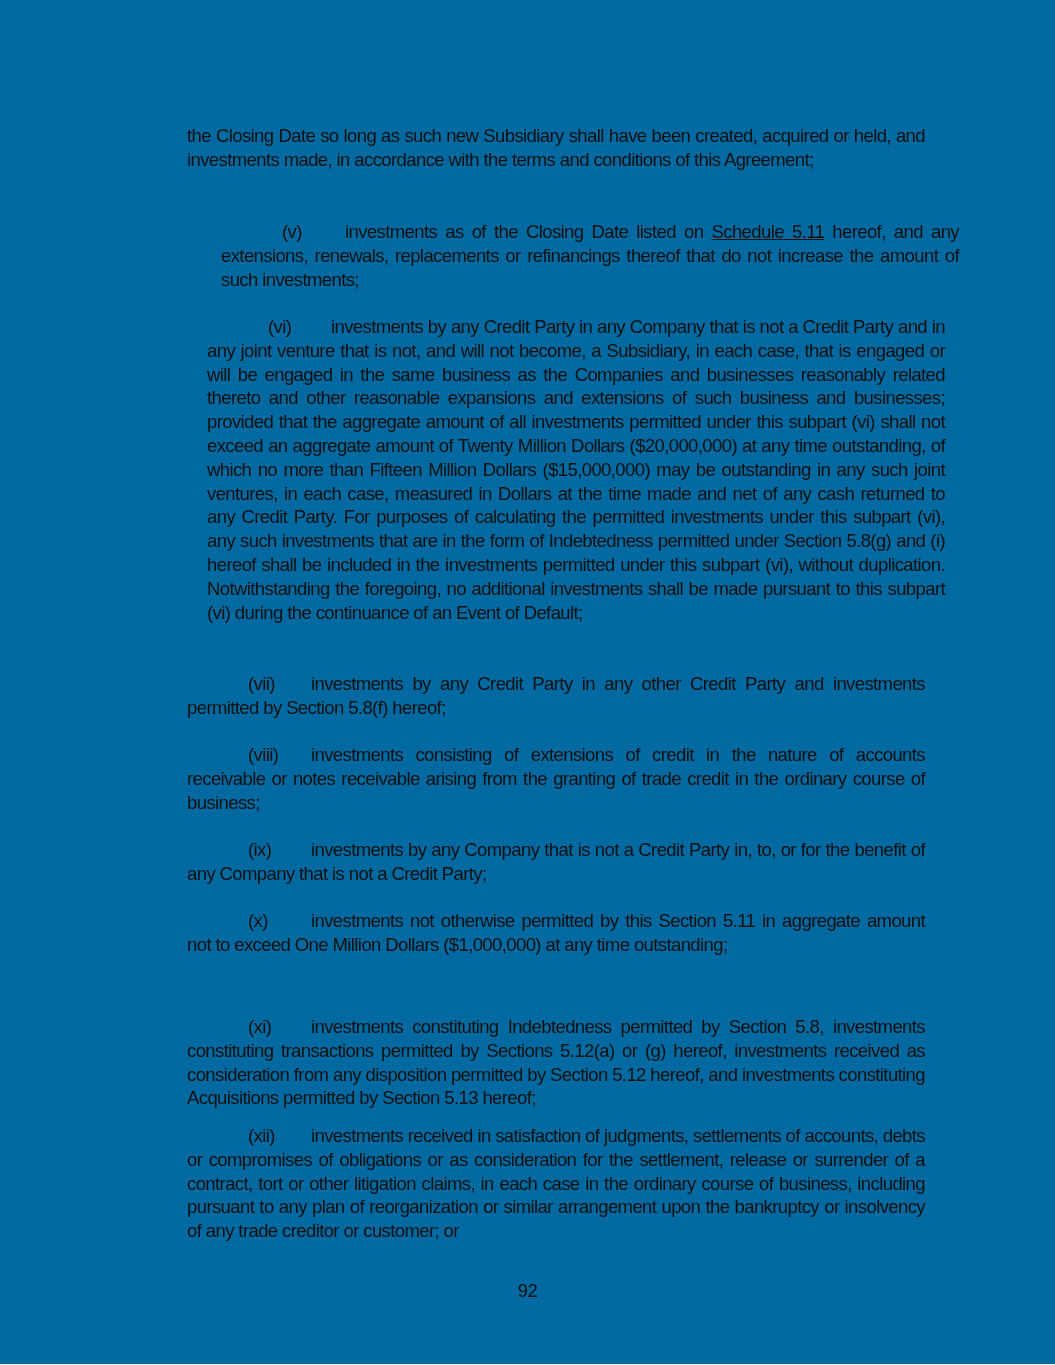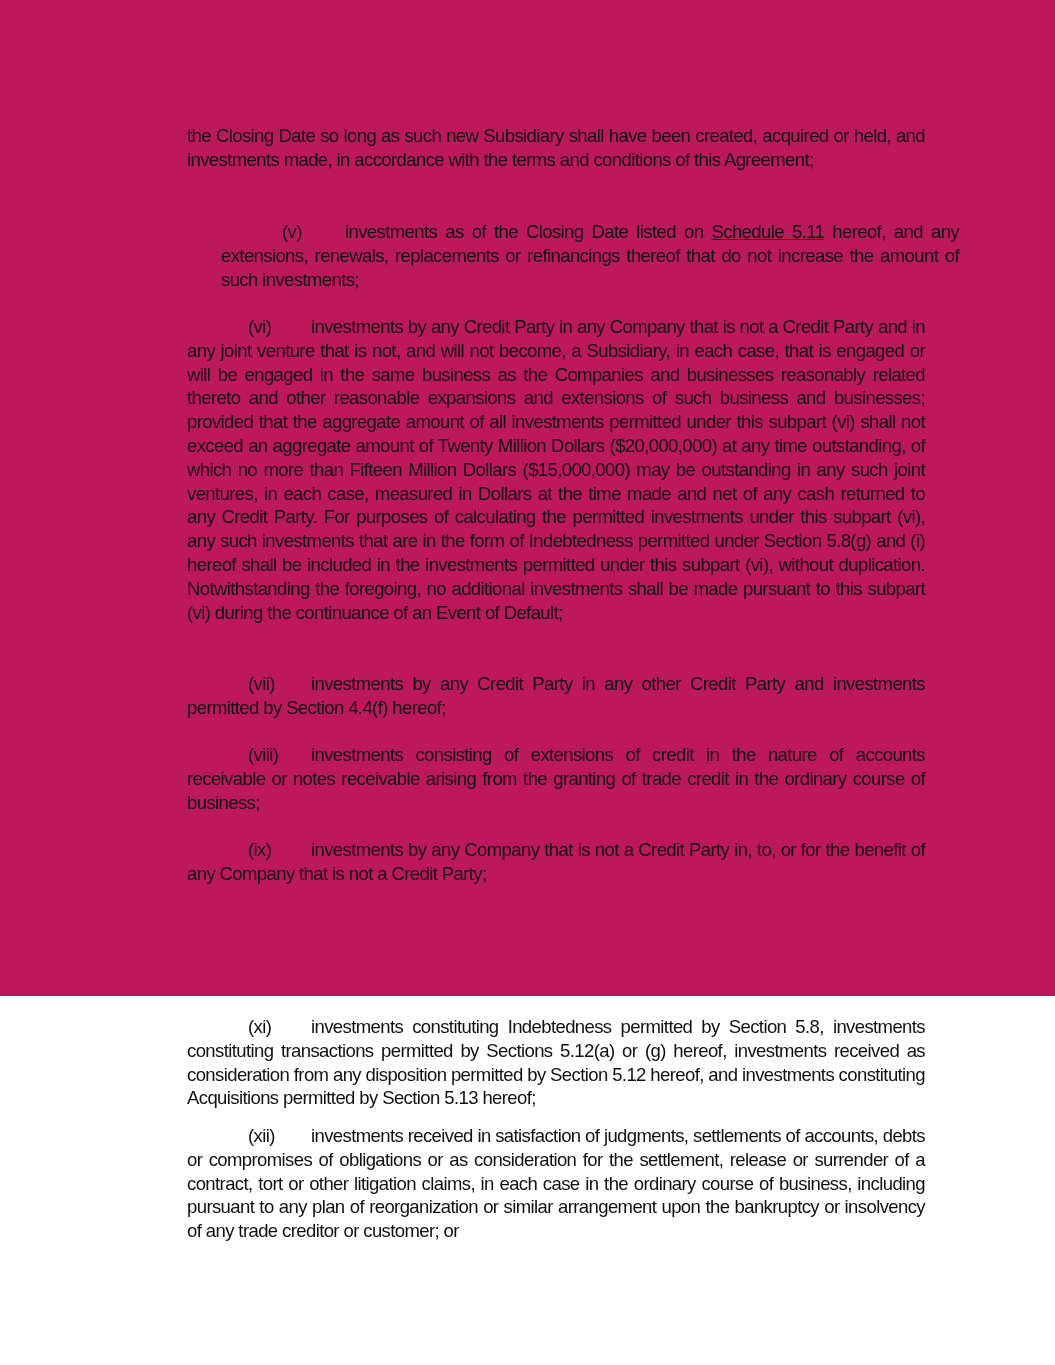--- a/index.html
+++ b/index.html
@@ -1,18 +1,18 @@
 <!DOCTYPE html>
 <html><head>
 <meta charset="utf-8">
 <style>
   html, body { margin: 0; padding: 0; background: #ffffff; }
   body { width: 1055px; height: 1365px; position: relative; overflow: hidden; }
   .page {
-    position: absolute; left: 0; top: 0; width: 1055px; height: 996px; background: #be185d;
+    position: absolute; left: 0; top: 0; width: 1055px; height: 1364px; background: #0369a1;
   }
   .para {
     position: absolute; left: 187px; width: 738px;
     font-family: "Liberation Sans", sans-serif;
     font-size: 18.5px; line-height: 23.8px; color: #111;
     text-align: justify; margin: 0;
     letter-spacing: -0.6px; word-spacing: 0px;
   }
   .num {
     display: inline-block; width: 63px; margin-left: 61px;
@@ -31,38 +31,42 @@
 <div class="page">
 
   <p class="para last-left" style="top:124px;">
     <span>the Closing Date so long as such new Subsidiary shall have been created, acquired or held, and investments made, in accordance with the terms and conditions of this Agreement;</span>
   </p>
 
   <p class="para last-left" style="top:220px;margin-left:34px;">
     <span class="num">(v)</span><span>investments as of the Closing Date listed on </span><span class="ul">Schedule 5.11</span><span> hereof, and any extensions, renewals, replacements or refinancings thereof that do not increase the amount of such investments;</span>
   </p>
 
-  <p class="para last-left" style="top:315px;">
+  <p class="para last-left" style="top:315px;margin-left:20px;">
     <span class="num">(vi)</span><span>investments by any Credit Party in any Company that is not a Credit Party and in any joint venture that is not, and will not become, a Subsidiary, in each case, that is engaged or will be engaged in the same business as the Companies and businesses reasonably related thereto and other reasonable expansions and extensions of such business and businesses; provided that the aggregate amount of all investments permitted under this subpart (vi) shall not exceed an aggregate amount of Twenty Million Dollars ($20,000,000) at any time outstanding, of which no more than Fifteen Million Dollars ($15,000,000) may be outstanding in any such joint ventures, in each case, measured in Dollars at the time made and net of any cash returned to any Credit Party. For purposes of calculating the permitted investments under this subpart (vi), any such investments that are in the form of Indebtedness permitted under Section 5.8(g) and (i) hereof shall be included in the investments permitted under this subpart (vi), without duplication. Notwithstanding the foregoing, no additional investments shall be made pursuant to this subpart (vi) during the continuance of an Event of Default;</span>
   </p>
 
   <p class="para last-left" style="top:672px;">
-    <span class="num">(vii)</span><span>investments by any Credit Party in any other Credit Party and investments permitted by Section 4.4(f) hereof;</span>
+    <span class="num">(vii)</span><span>investments by any Credit Party in any other Credit Party and investments permitted by Section 5.8(f) hereof;</span>
   </p>
 
   <p class="para last-left" style="top:838px;">
     <span class="num">(ix)</span><span>investments by any Company that is not a Credit Party in, to, or for the benefit of any Company that is not a Credit Party;</span>
   </p>
 
   <p class="para last-left" style="top:743px;">
     <span class="num">(viii)</span><span>investments consisting of extensions of credit in the nature of accounts receivable or notes receivable arising from the granting of trade credit in the ordinary course of business;</span>
   </p>
 
+  <p class="para last-left" style="top:909px;">
+    <span class="num">(x)</span><span>investments not otherwise permitted by this Section 5.11 in aggregate amount not to exceed One Million Dollars ($1,000,000) at any time outstanding;</span>
+  </p>
 
   <p class="para last-left" style="top:1015px;">
     <span class="num">(xi)</span><span>investments constituting Indebtedness permitted by Section 5.8, investments constituting transactions permitted by Sections 5.12(a) or (g) hereof, investments received as consideration from any disposition permitted by Section 5.12 hereof, and investments constituting Acquisitions permitted by Section 5.13 hereof;</span>
   </p>
 
   <p class="para last-left" style="top:1124px;">
     <span class="num">(xii)</span><span>investments received in satisfaction of judgments, settlements of accounts, debts or compromises of obligations or as consideration for the settlement, release or surrender of a contract, tort or other litigation claims, in each case in the ordinary course of business, including pursuant to any plan of reorganization or similar arrangement upon the bankruptcy or insolvency of any trade creditor or customer; or</span>
   </p>
 
+  <div class="pagenum">92</div>
 </div>
 
 </body></html>

